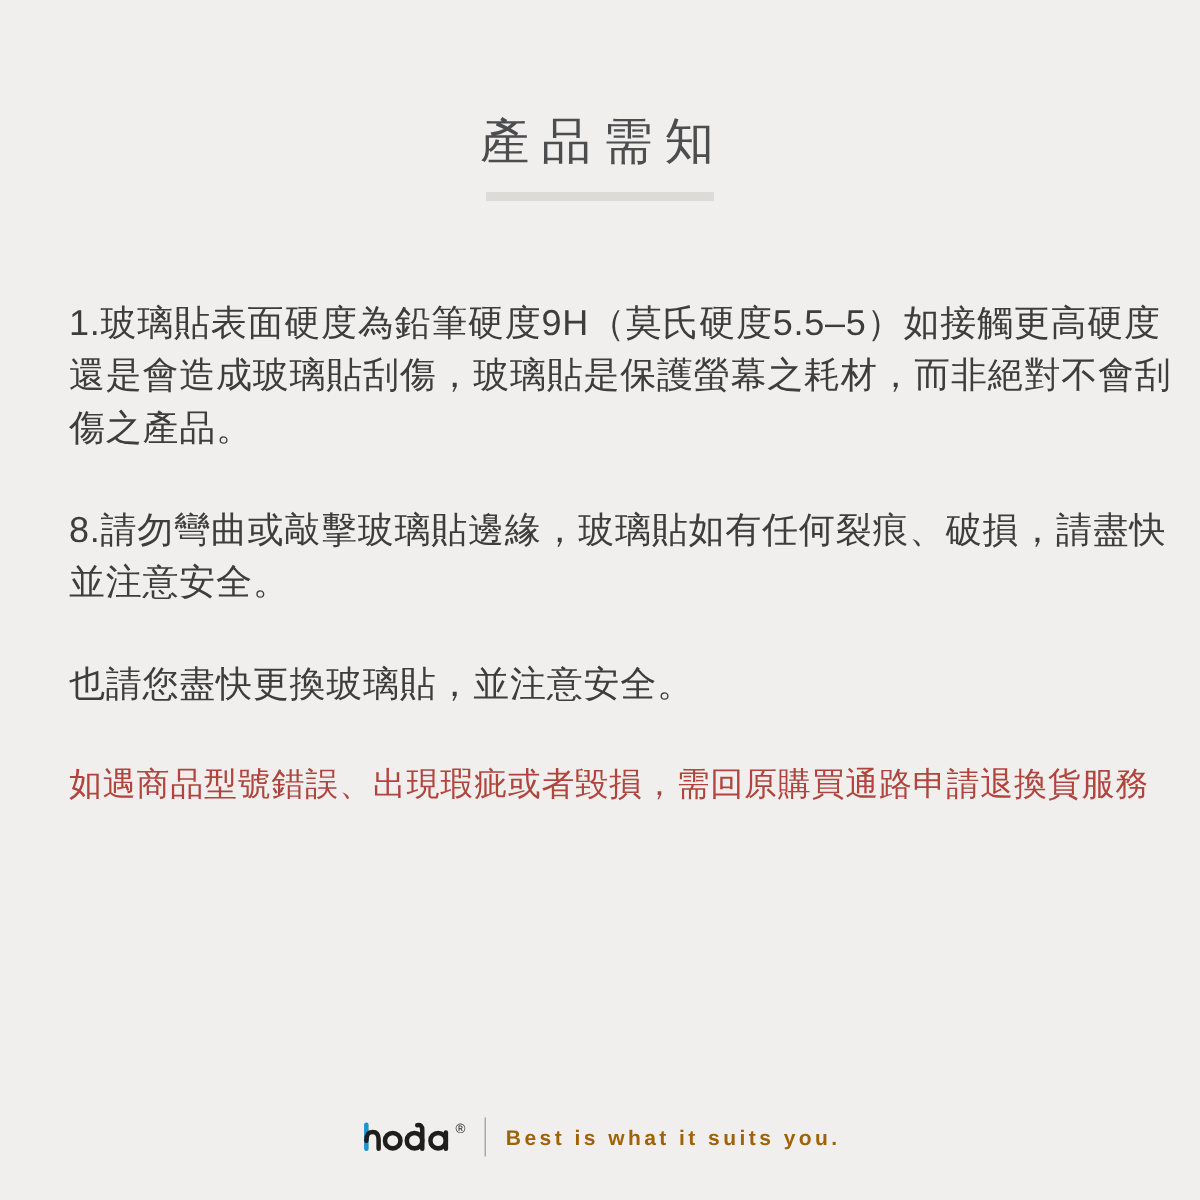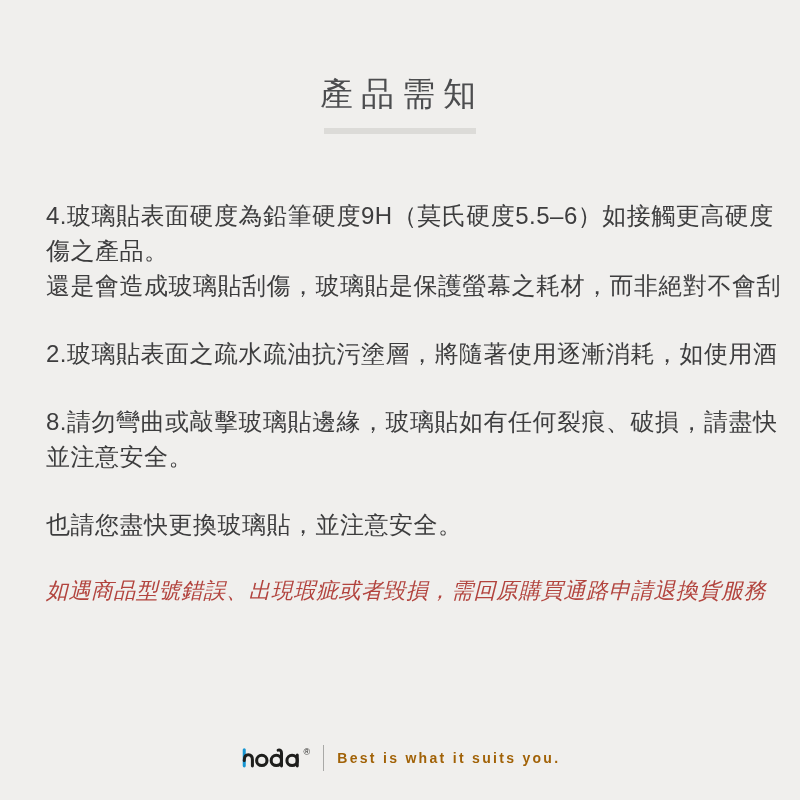--- a/index.html
+++ b/index.html
@@ -58,21 +58,20 @@
   }
 
   
   .warning {
     margin-top: 31px;
     font-size: 22px;
     line-height: 31px;
     letter-spacing: 0.5px;
     color: #b2443e;
     white-space: nowrap;
-    font-style: italic;
   }
 
   
   .footer {
     position: absolute;
     top: 740px;
     left: 0;
     width: 100%;
     height: 36px;
     display: flex;
@@ -114,27 +113,26 @@
 </style>
 </head>
 <body>
 
 <h1 class="page-title">產品需知</h1>
 <div class="title-divider"></div>
 
 <main class="content">
 
   <p class="notice">
-    <span class="notice-line" style="display:block">4.玻璃貼表面硬度為鉛筆硬度9H（莫氏硬度5.5–6）如接觸更高硬度</span>
+    <span class="notice-line" style="display:block">1.玻璃貼表面硬度為鉛筆硬度9H（莫氏硬度5.5–5）如接觸更高硬度</span>
+    <span class="notice-line" style="display:block">還是會造成玻璃貼刮傷，玻璃貼是保護螢幕之耗材，而非絕對不會刮</span>
     <span class="notice-line" style="display:block">傷之產品。</span>
-    <span class="notice-line" style="display:block">還是會造成玻璃貼刮傷，玻璃貼是保護螢幕之耗材，而非絕對不會刮</span>
   </p>
 
   <p class="notice">
-    <span class="notice-line" style="display:block">2.玻璃貼表面之疏水疏油抗污塗層，將隨著使用逐漸消耗，如使用酒</span>
   </p>
 
   <p class="notice">
     <span class="notice-line" style="display:block">8.請勿彎曲或敲擊玻璃貼邊緣，玻璃貼如有任何裂痕、破損，請盡快</span>
     <span class="notice-line" style="display:block">並注意安全。</span>
   </p>
 
   <p class="notice">
     <span class="notice-line" style="display:block">也請您盡快更換玻璃貼，並注意安全。</span>
   </p>

